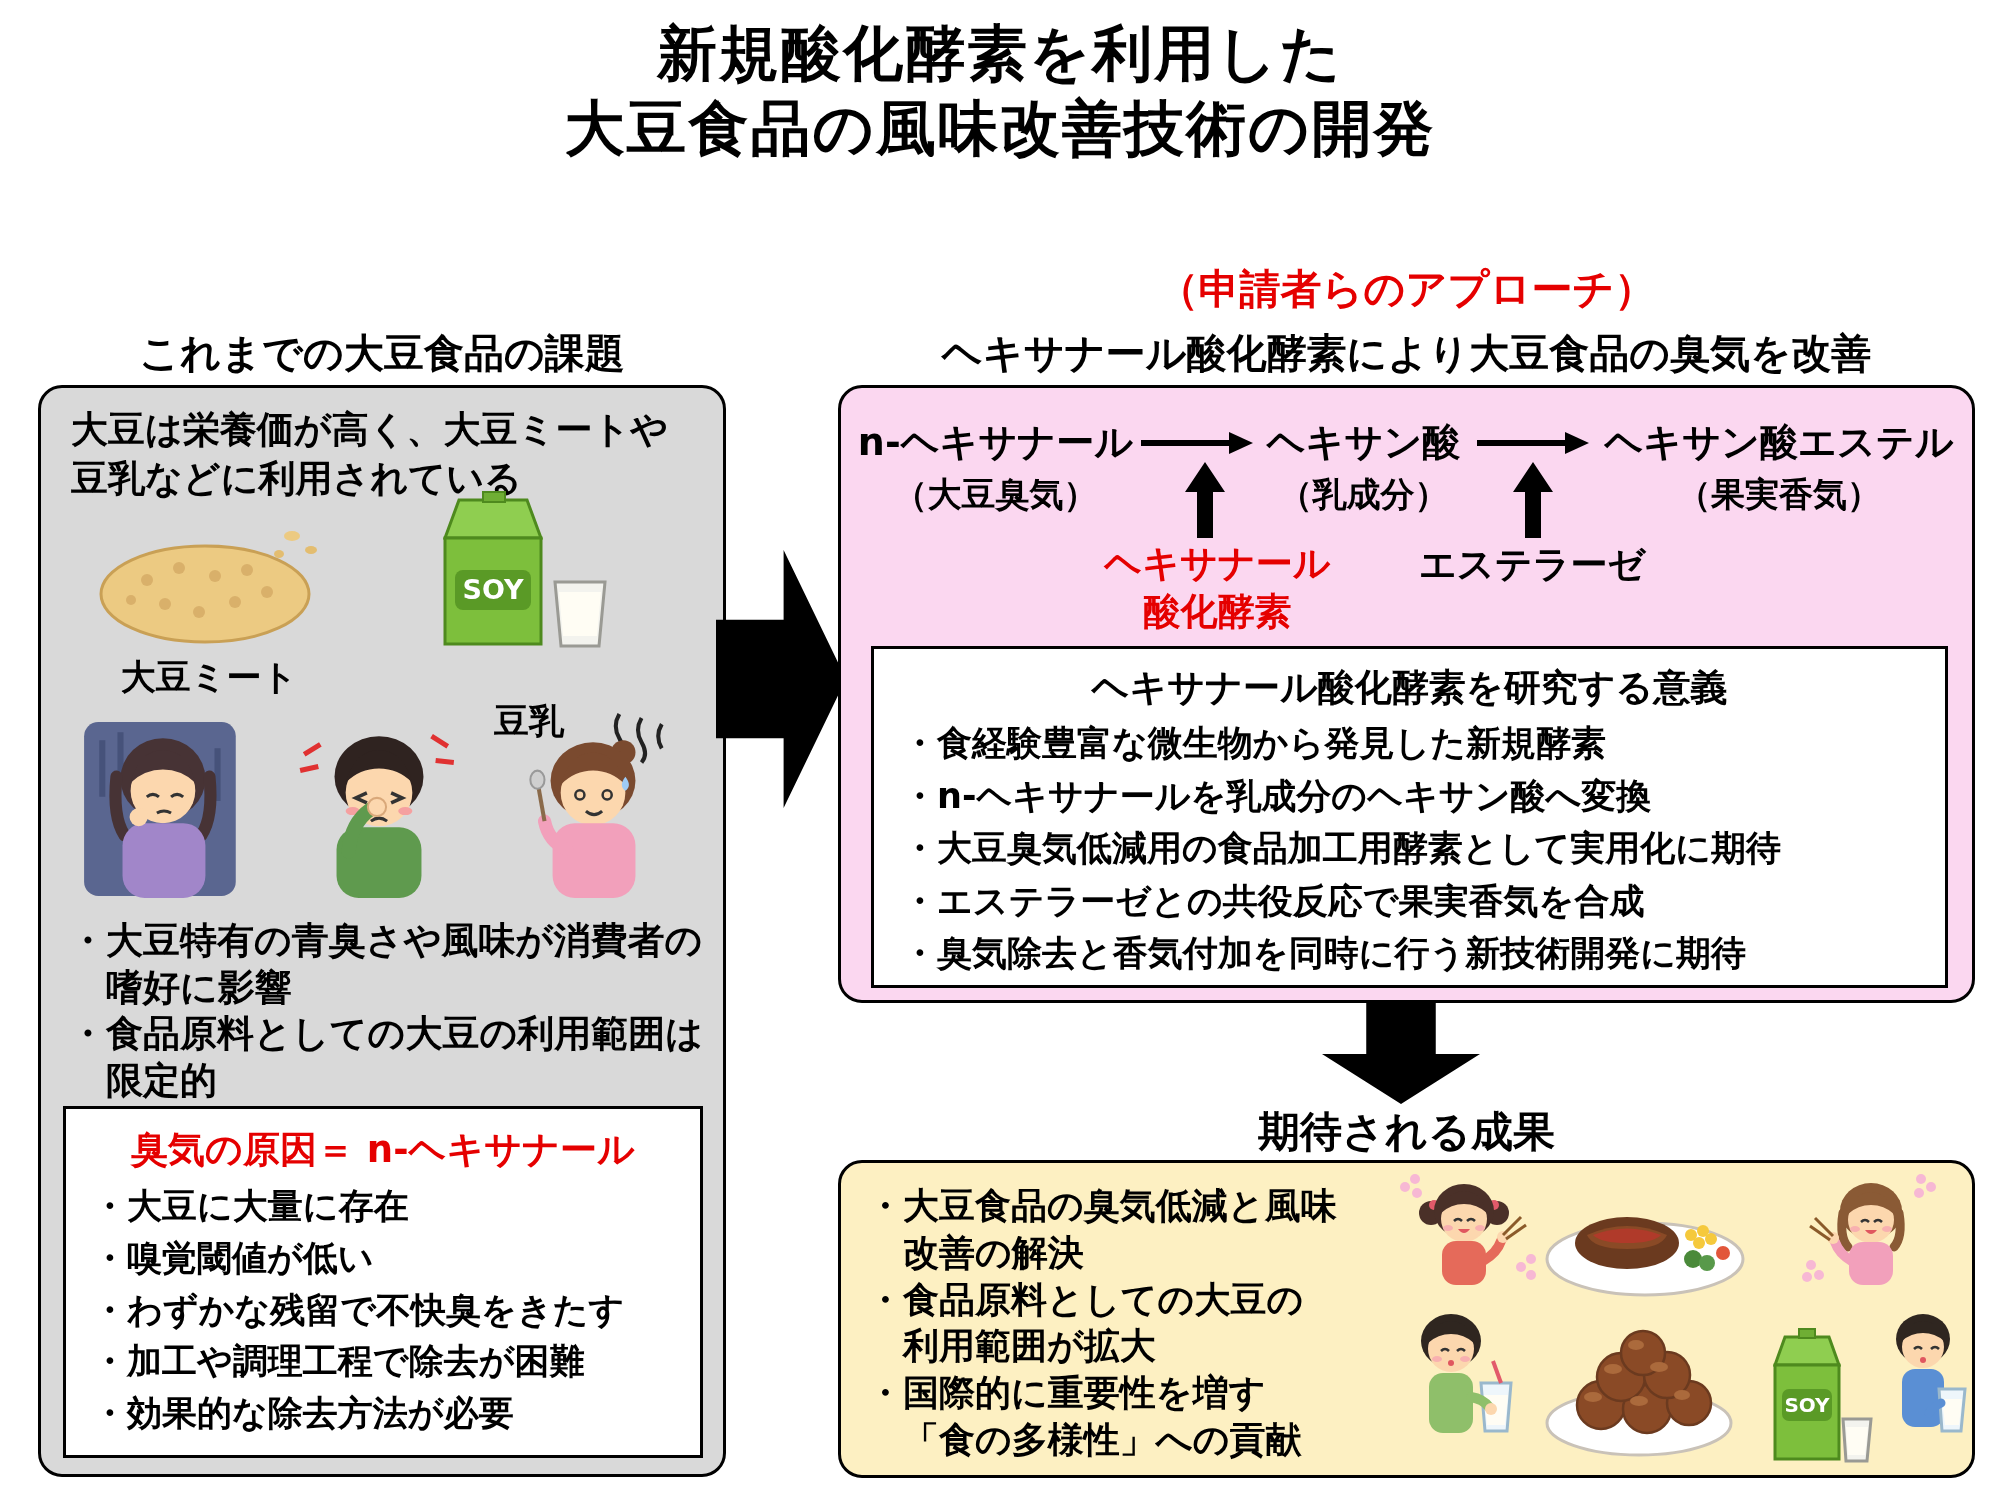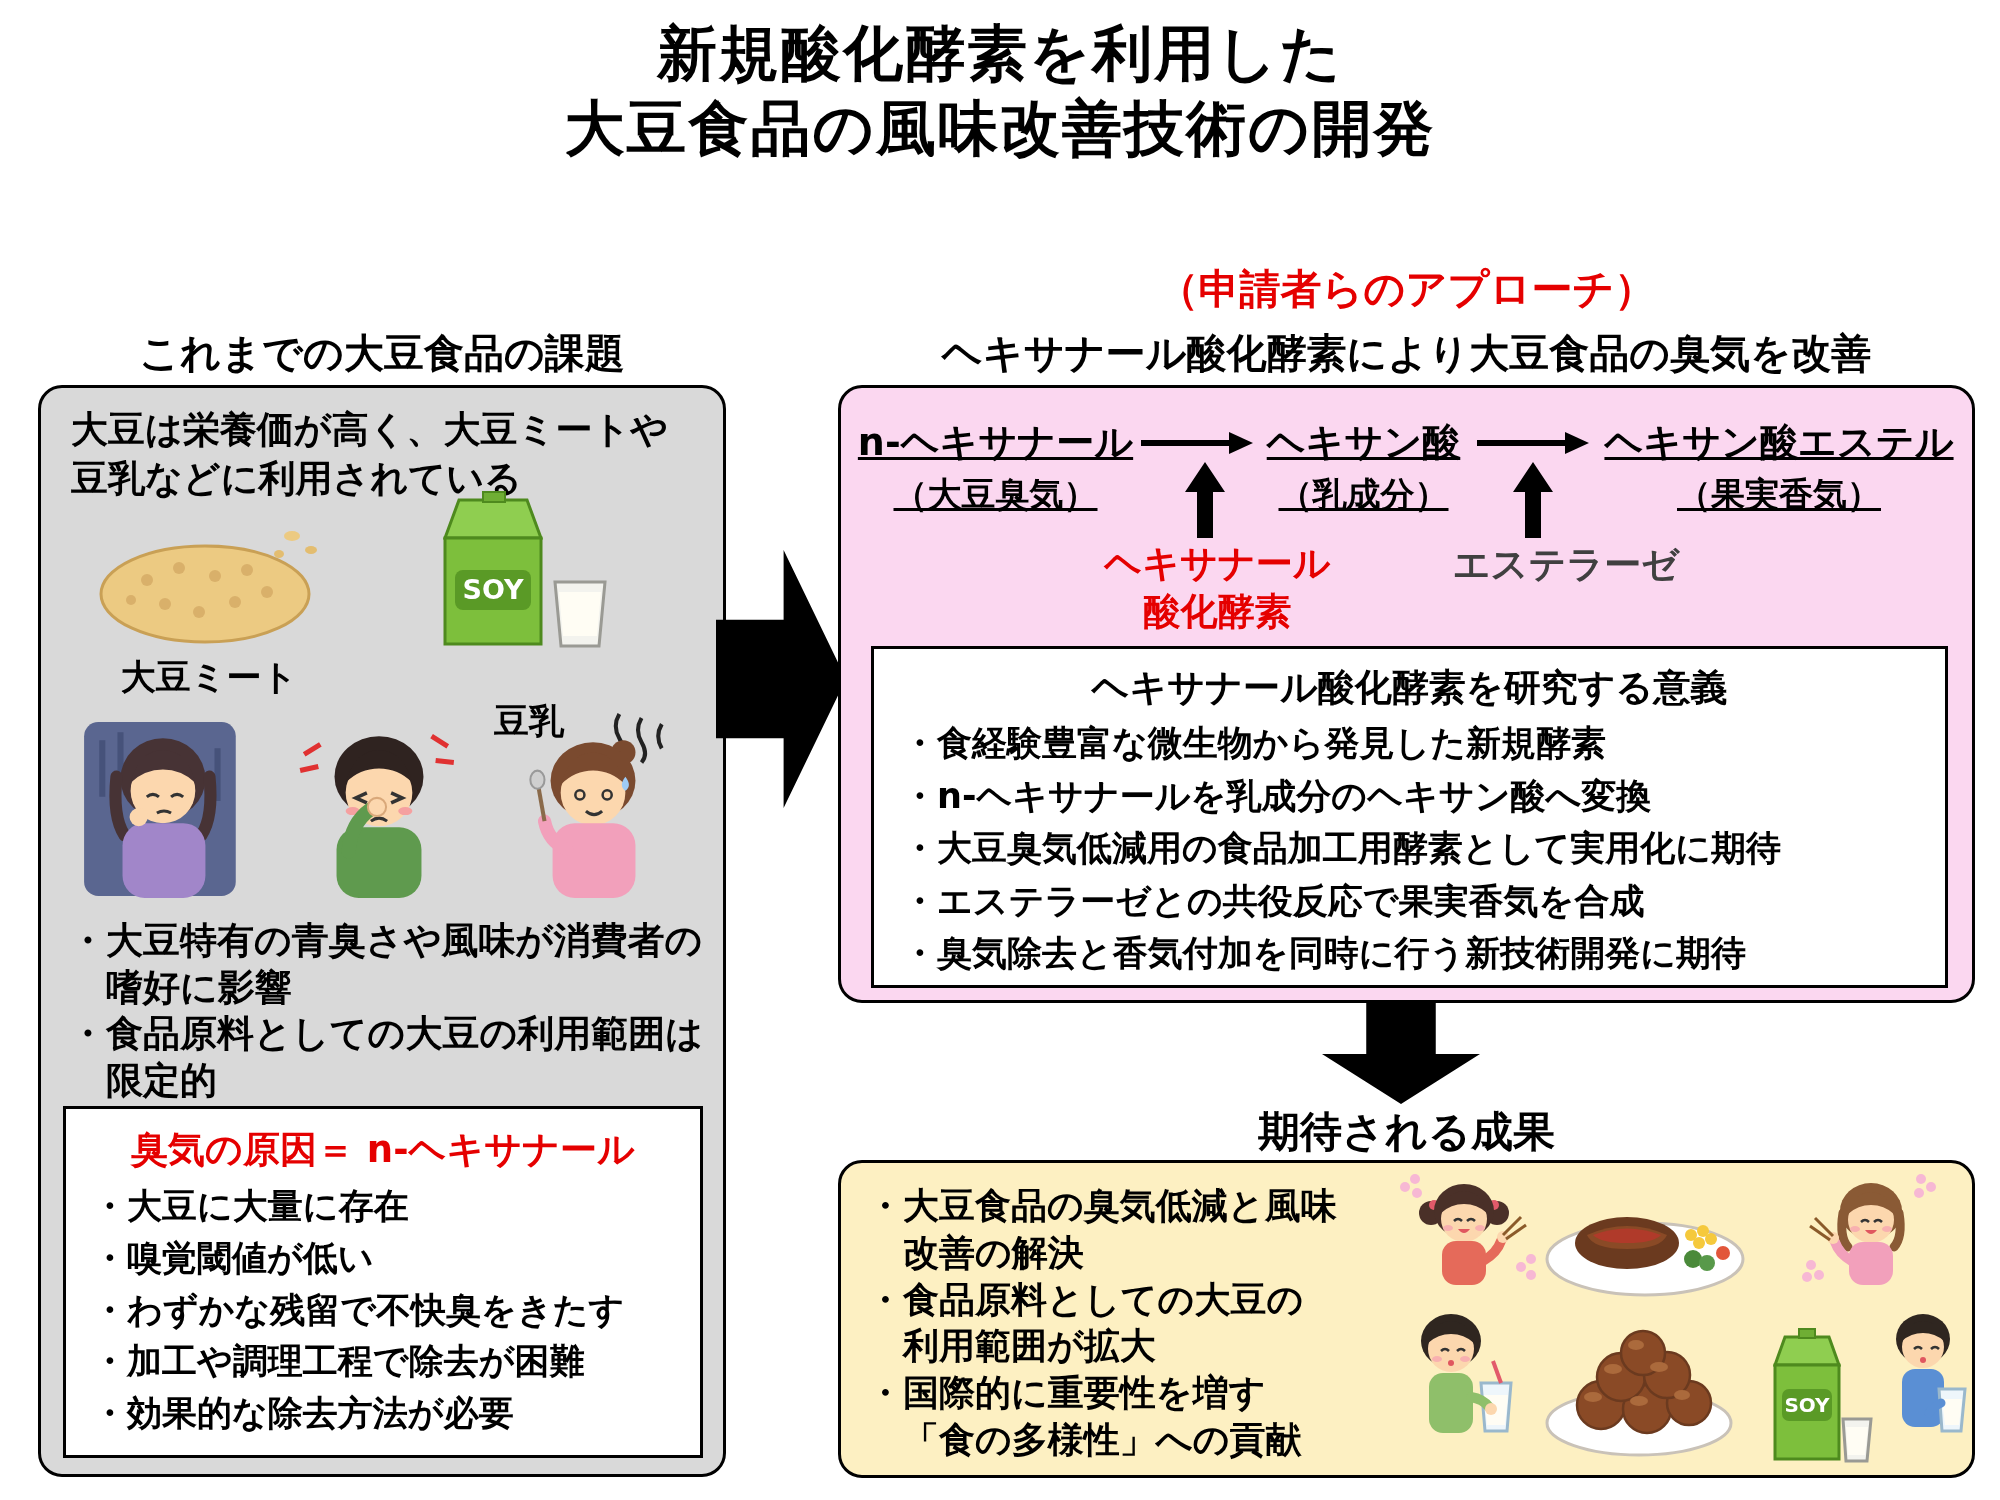--- a/index.html
+++ b/index.html
@@ -27,32 +27,32 @@
 
   .odor-box { left:22px; top:718px; width:640px; height:352px; background:#fff; border:3px solid #000; }
   .odor-title { top:16px; left:0; width:100%; text-align:center; font-size:37px; color:var(--accent-red,#e50000); }
   .odor-bullets { top:72px; left:26px; width:600px; font-size:35px; line-height:1.48; }
 
   .flow-arrow-right { left:716px; top:550px; width:130px; height:258px; background:#000;
     clip-path:polygon(0 27%, 52% 27%, 52% 0, 100% 50%, 52% 100%, 52% 73%, 0 73%); }
   .flow-arrow-down { left:1322px; top:1000px; width:158px; height:104px; background:#000;
     clip-path:polygon(28% 0, 72% 0, 72% 52%, 100% 52%, 50% 100%, 0 52%, 28% 52%); }
 
-  .pw-step { text-align:center;text-decoration:underline; }
+  .pw-step { text-align:center; }
   .pw-name { font-size:38px; line-height:1.1; }
   .pw-sub  { font-size:34px; margin-top:8px; }
   .pw-step1 { left:12px;  top:34px; width:285px; }
   .pw-step2 { left:415px; top:34px; width:215px; }
   .pw-step3 { left:752px; top:34px; width:372px; }
   .pw-arrow1 { left:300px; top:42px; }
   .pw-arrow2 { left:636px; top:42px; }
   .up-arrow1 { left:344px; top:74px; }
   .up-arrow2 { left:672px; top:74px; }
   .enzyme1 { left:224px; top:152px; width:305px; text-align:center; font-size:37px; line-height:1.3; color:var(--accent-red,#e50000); }
-  .enzyme2 { left:578px; top:152px; width:260px; text-align:right; font-size:37px; color:#404040; }
+  .enzyme2 { left:578px; top:152px; width:260px; text-align:left; font-size:37px; color:#000000; }
 
   .significance-box { left:30px; top:258px; width:1077px; height:342px; background:#fff; border:3px solid #000; }
   .sig-title { top:14px; left:0; width:100%; text-align:center; font-size:37px; }
   .sig-bullets { top:68px; left:28px; width:1020px; font-size:35px; line-height:1.5; }
 
   .outcome-header { top:1104px; left:838px; width:1137px; text-align:center; font-size:42px; }
   .outcome-bullets { top:20px; left:26px; width:470px; font-size:36px; line-height:1.3; }
 
   svg { display:block; }
   svg text { font-family:"DejaVu Sans","Liberation Sans",sans-serif; font-weight:bold; }

